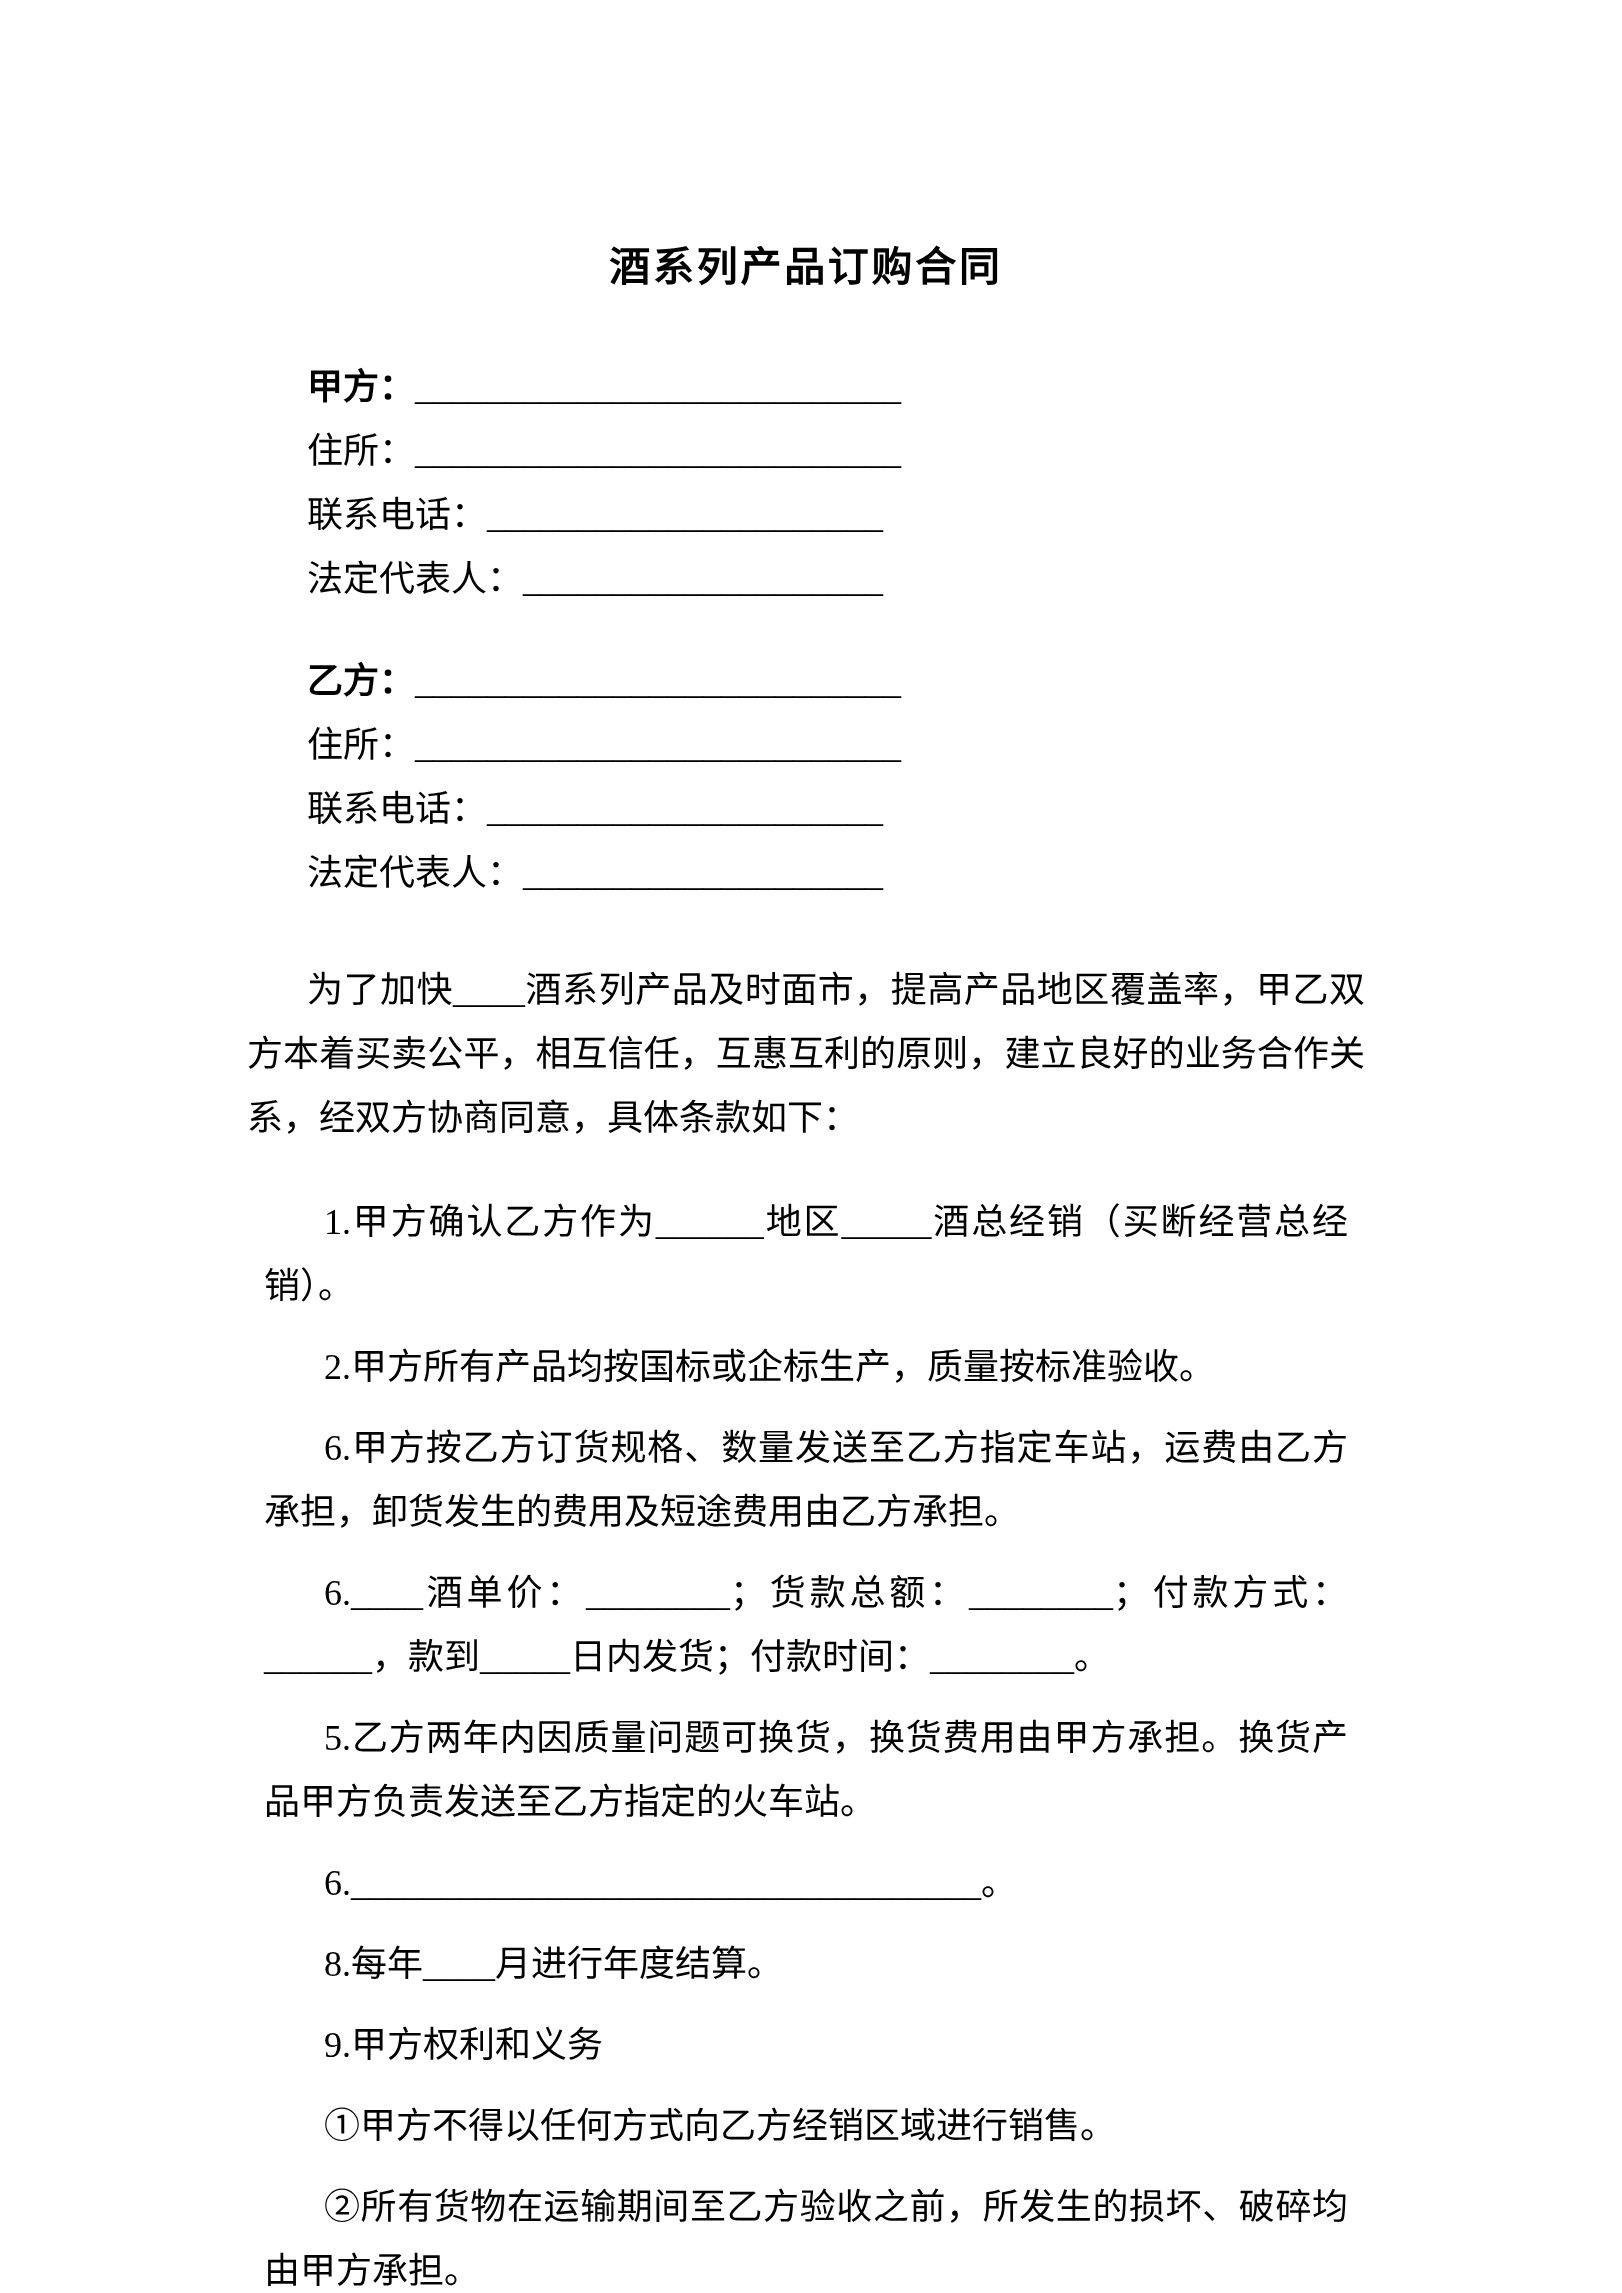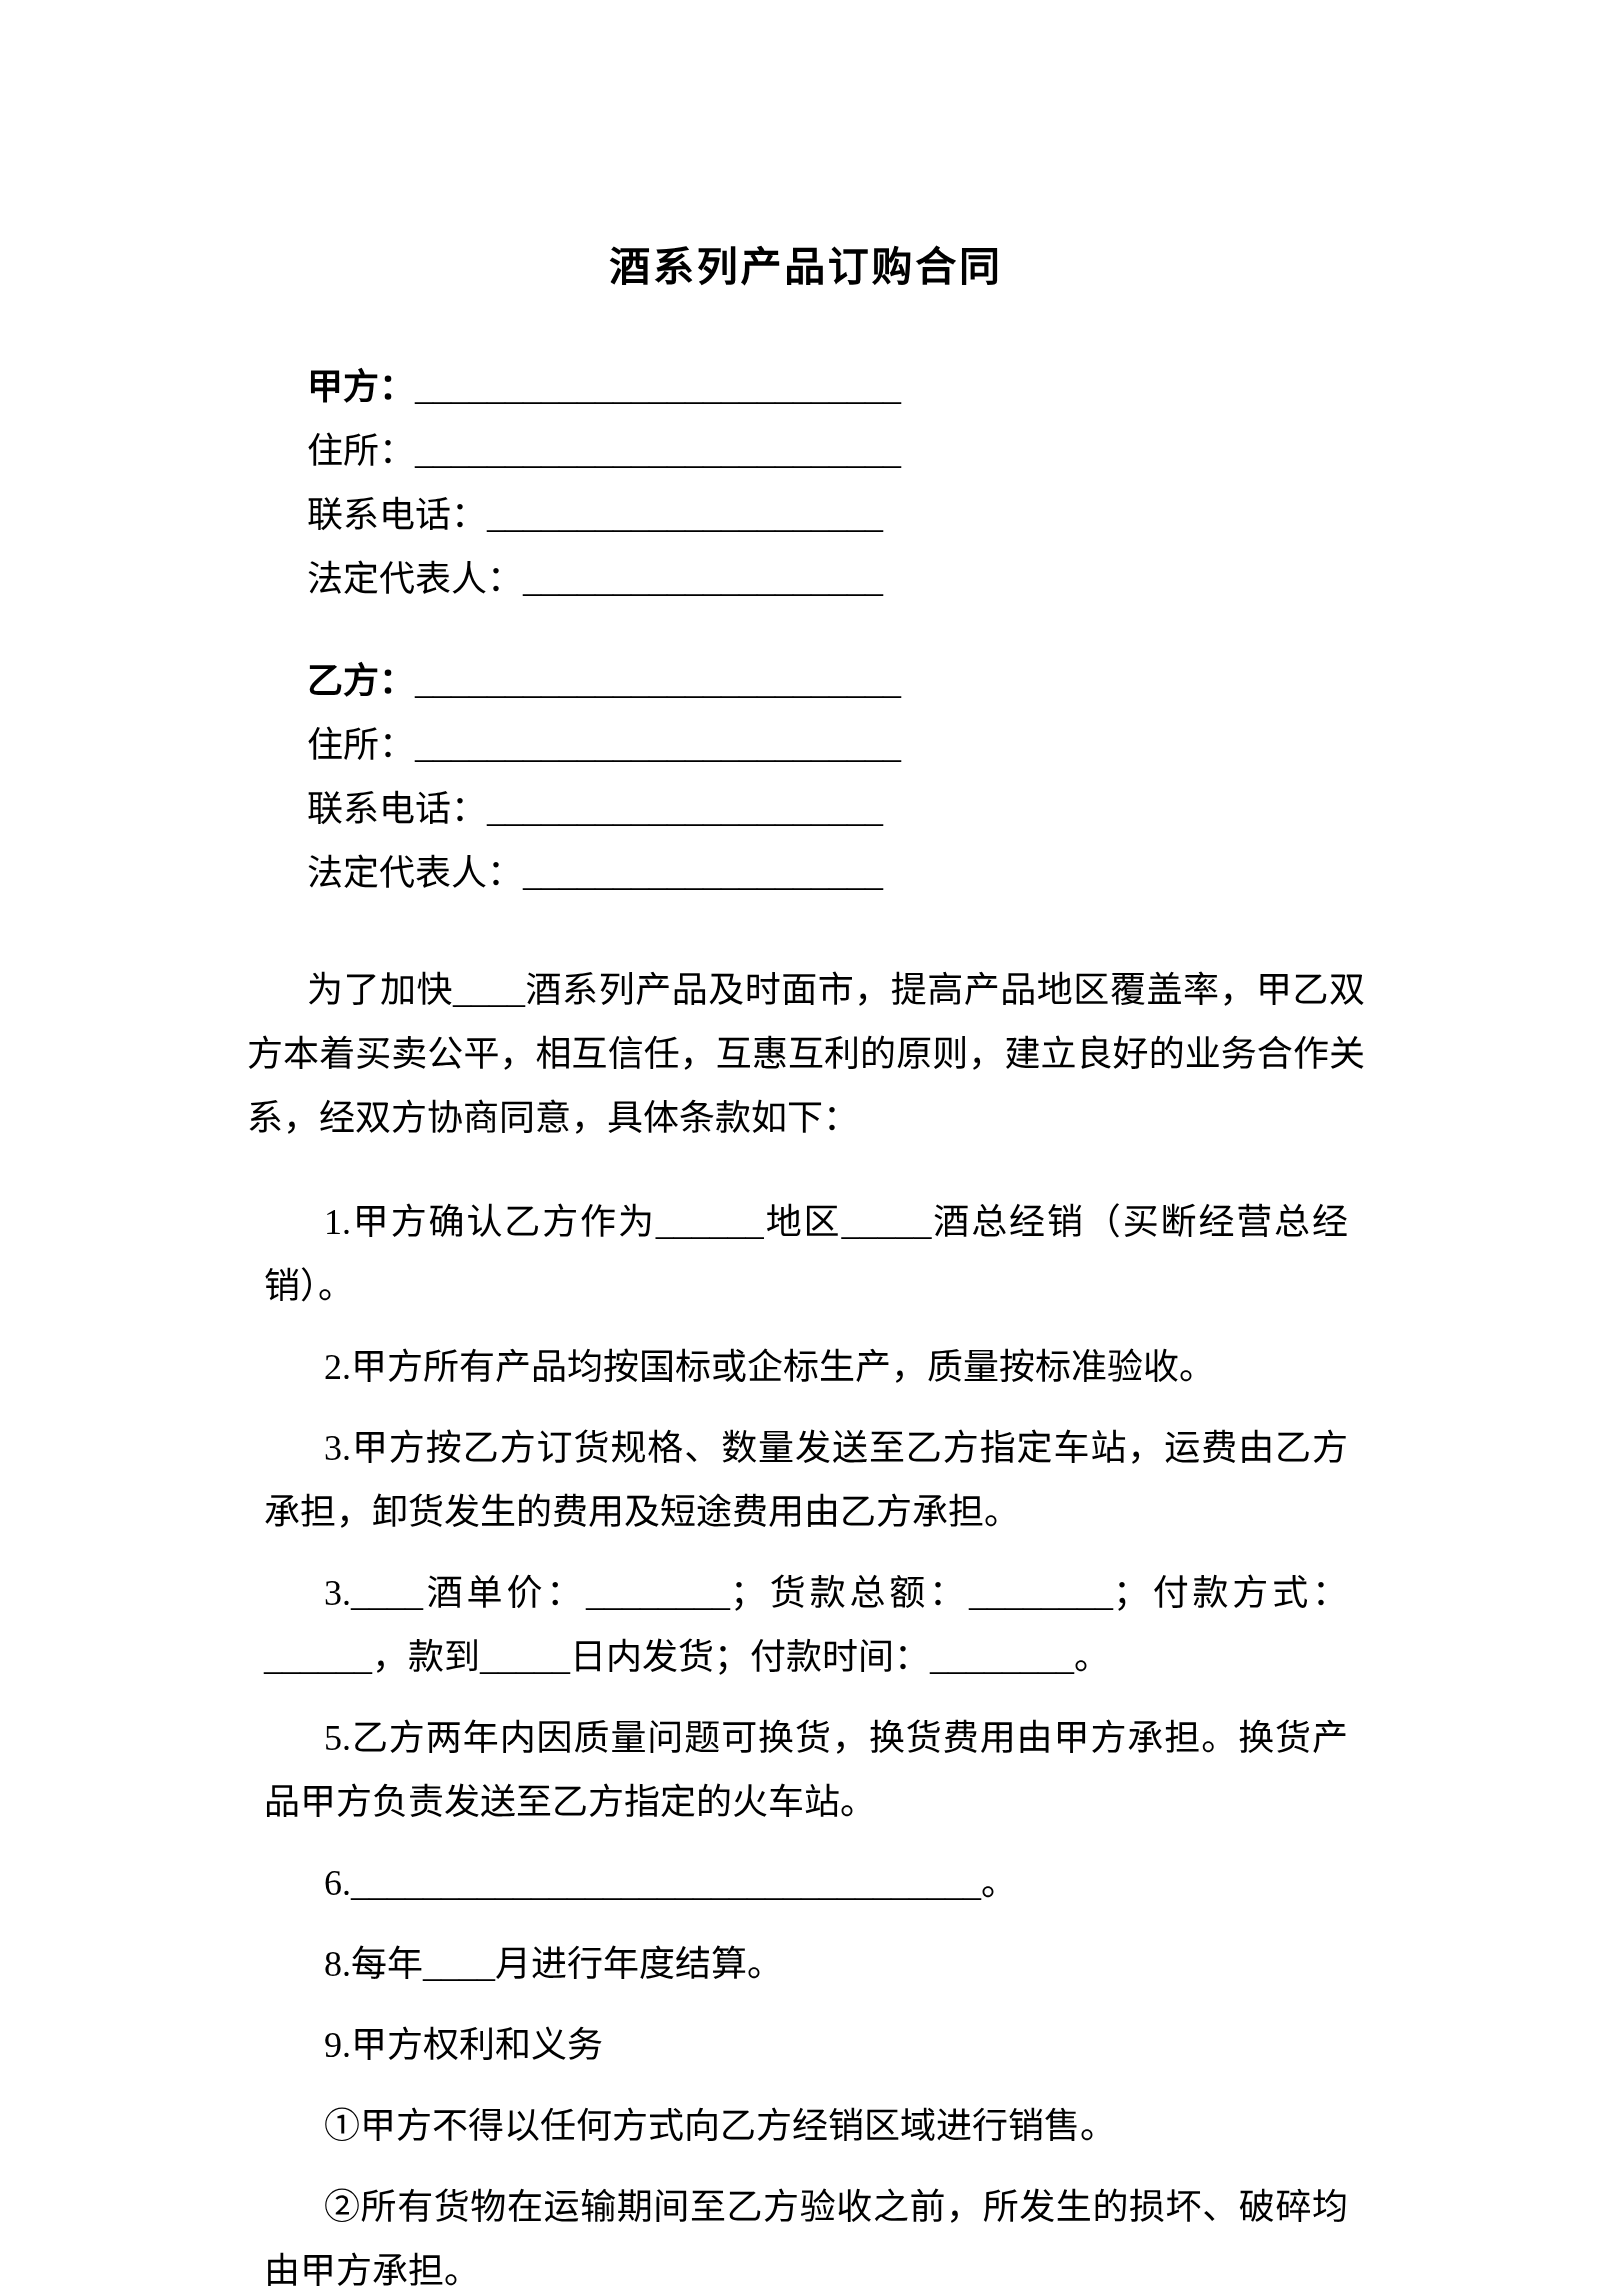--- a/index.html
+++ b/index.html
@@ -101,22 +101,22 @@
       <div class="party-row">
         <span>法定代表人：</span><span class="blank">____________________</span>
       </div>
     </div>
 
     <p class="intro">为了加快____酒系列产品及时面市，提高产品地区覆盖率，甲乙双方本着买卖公平，相互信任，互惠互利的原则，建立良好的业务合作关系，经双方协商同意，具体条款如下：</p>
 
     <div class="clauses">
       <p>1.甲方确认乙方作为______地区_____酒总经销（买断经营总经销）。</p>
       <p>2.甲方所有产品均按国标或企标生产，质量按标准验收。</p>
-      <p>3.甲方按乙方订货规格、数量发送至乙方指定车站，运费由乙方承担，卸货发生的费用及短途费用由乙方承担。</p>
-      <p>3.____酒单价：________；货款总额：________；付款方式：______，款到_____日内发货；付款时间：________。</p>
+      <p>6.甲方按乙方订货规格、数量发送至乙方指定车站，运费由乙方承担，卸货发生的费用及短途费用由乙方承担。</p>
+      <p>6.____酒单价：________；货款总额：________；付款方式：______，款到_____日内发货；付款时间：________。</p>
       <p>5.乙方两年内因质量问题可换货，换货费用由甲方承担。换货产品甲方负责发送至乙方指定的火车站。</p>
       <p>6.___________________________________。</p>
       <p>8.每年____月进行年度结算。</p>
       <p>9.甲方权利和义务</p>
       <p>①甲方不得以任何方式向乙方经销区域进行销售。</p>
       <p>②所有货物在运输期间至乙方验收之前，所发生的损坏、破碎均由甲方承担。</p>
       <p>④价格变动，由甲方承担。</p>
     </div>
 
   </div>

